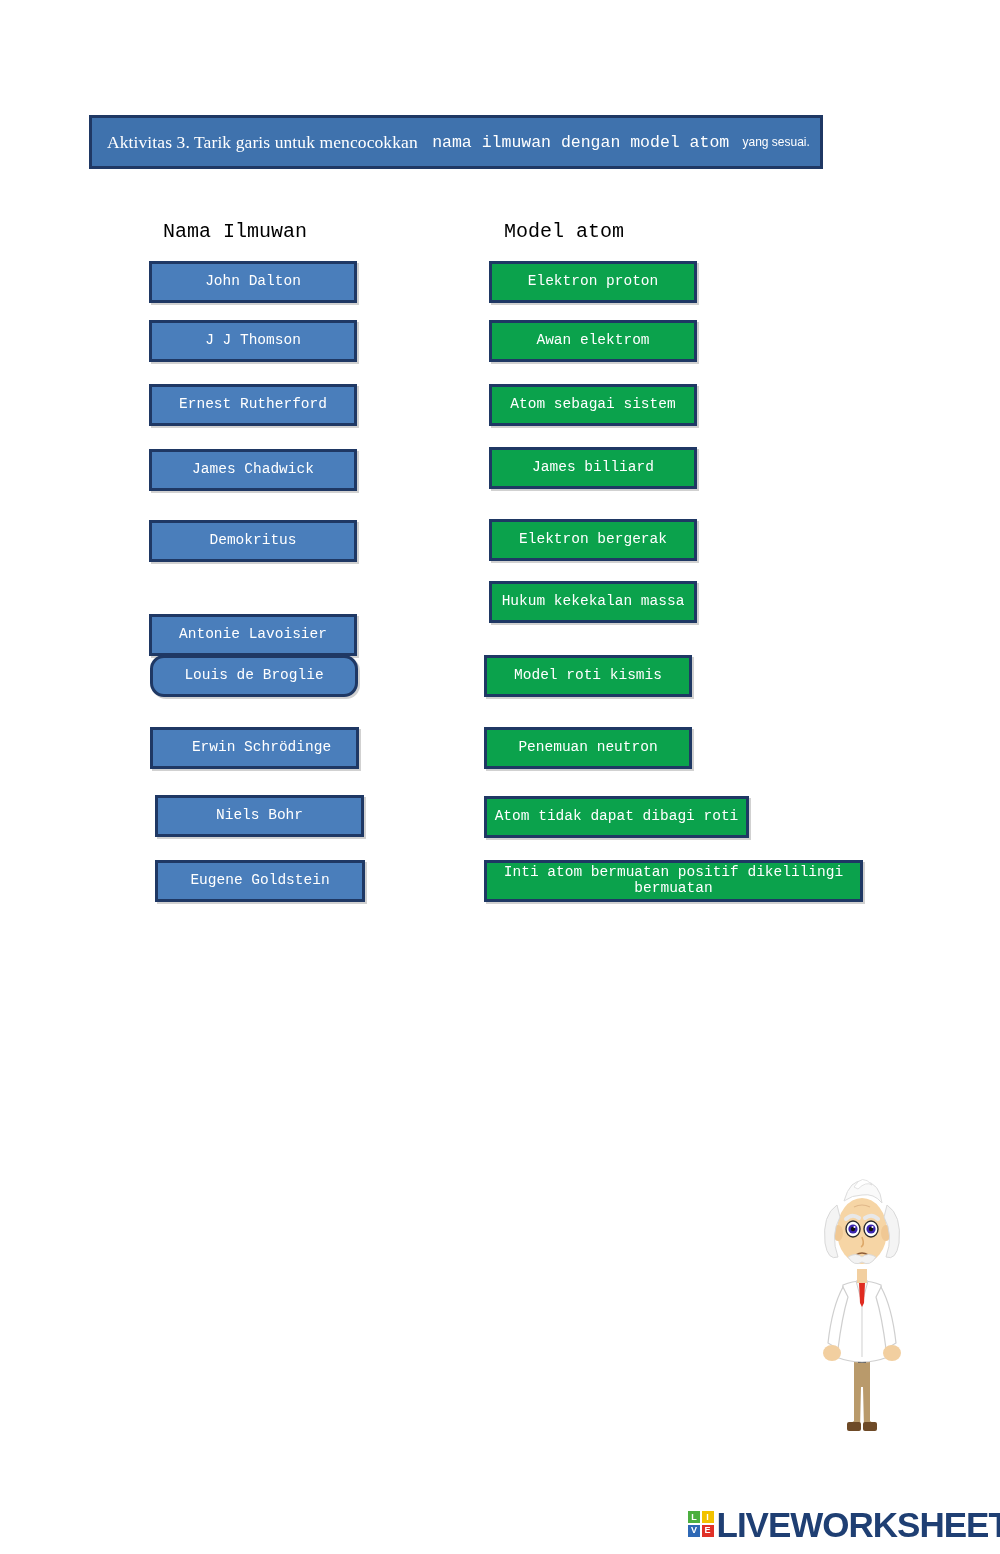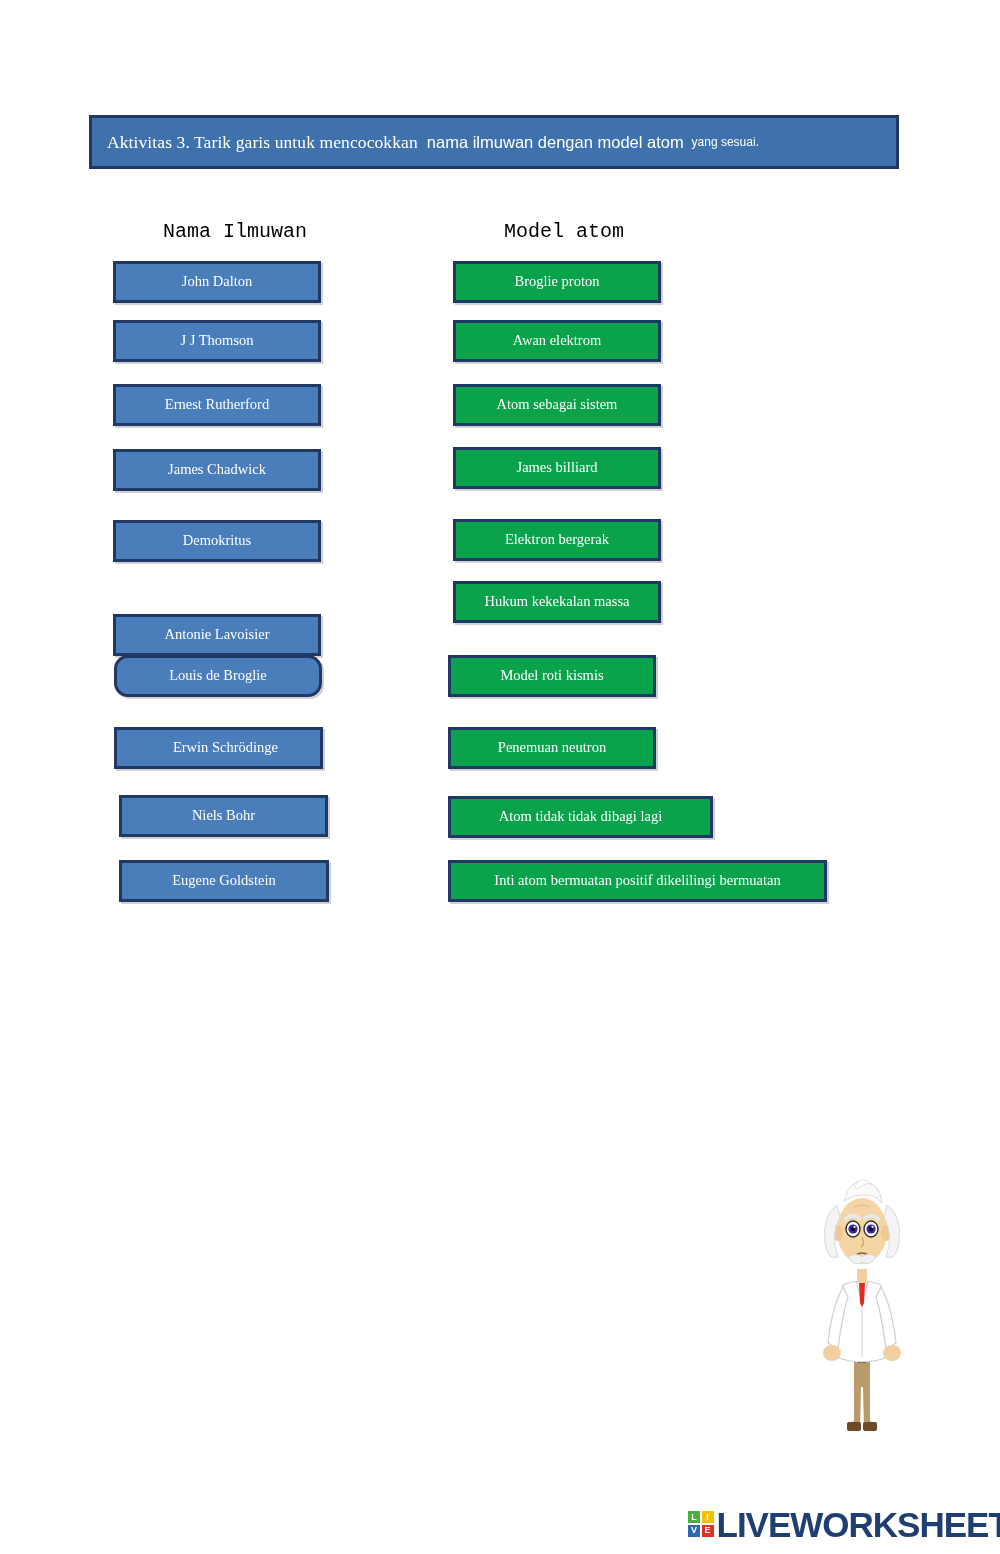--- a/index.html
+++ b/index.html
@@ -13,38 +13,38 @@
     position: relative;
     font-family: "Liberation Sans", sans-serif;
     overflow: hidden;
   }
 
   
   #instruction-banner {
     position: absolute;
     left: 89px;
     top: 115px;
-    width: 810px;
+    width: 734px;
     height: 54px;
     box-sizing: border-box;
     background: #3f72ad;
     border: 3px solid #1f3864;
     display: flex;
     align-items: center;
     padding-left: 15px;
     color: #ffffff;
   }
   #instruction-banner .seg-serif {
     font-family: "Liberation Serif", serif;
     font-size: 17.5px;
     letter-spacing: 0.1px;
     white-space: pre;
   }
   #instruction-banner .seg-sans {
-    font-family: Liberation Sans, sans-serif;
+    font-family: Liberation Mono, monospace;
     font-size: 16.5px;
     white-space: pre;
   }
   #instruction-banner .seg-sans-big {
     font-family: "Liberation Sans", sans-serif;
     font-size: 12px;
     white-space: pre;
   }
 
   
@@ -57,29 +57,30 @@
   }
   #heading-left  { left: 163px; top: 220px; }
   #heading-right { left: 504px; top: 220px; }
 
   
   .match-box {
     position: absolute;
     box-sizing: border-box;
     border: 3px solid #1f3864;
     color: #ffffff;
-    font-family: Liberation Serif, serif;
+    font-family: Liberation Mono, monospace;
     font-size: 14.5px;
     display: flex;
     align-items: center;
     justify-content: center;
     text-align: center;
     line-height: 1.1;
     padding: 0 6px;
     box-shadow: 2px 2px 0 rgba(0,0,0,0.18);
+    margin-left: 36px;
   }
   .match-box.blue  { background: #4a7ebb; }
   .match-box.green { background: #0ba24c; }
 
   
   #scientist-illustration {
     position: absolute;
     left: 818px;
     top: 1157px;
     width: 88px;
@@ -163,21 +164,21 @@
   <span>Erwin Schrödinge</span>
 </div>
 <div class="match-box blue" style="left:119px; top:795px; width:209px; height:42px;">
   <span>Niels Bohr</span>
 </div>
 <div class="match-box blue" style="left:119px; top:860px; width:210px; height:42px;">
   <span>Eugene Goldstein</span>
 </div>
 
 <div class="match-box green" style="left:453px; top:261px; width:208px; height:42px;">
-  <span>Broglie proton</span>
+  <span>Elektron proton</span>
 </div>
 <div class="match-box green" style="left:453px; top:320px; width:208px; height:42px;">
   <span>Awan elektrom</span>
 </div>
 <div class="match-box green" style="left:453px; top:384px; width:208px; height:42px;">
   <span>Atom sebagai sistem</span>
 </div>
 <div class="match-box green" style="left:453px; top:447px; width:208px; height:42px;">
   <span>James billiard</span>
 </div>
@@ -187,21 +188,21 @@
 <div class="match-box green" style="left:453px; top:581px; width:208px; height:42px;">
   <span>Hukum kekekalan massa</span>
 </div>
 <div class="match-box green" style="left:448px; top:655px; width:208px; height:42px;">
   <span>Model roti kismis</span>
 </div>
 <div class="match-box green" style="left:448px; top:727px; width:208px; height:42px;">
   <span>Penemuan neutron</span>
 </div>
 <div class="match-box green" style="left:448px; top:796px; width:265px; height:42px;">
-  <span>Atom tidak tidak dibagi lagi</span>
+  <span>Atom tidak dapat dibagi roti</span>
 </div>
 <div class="match-box green" style="left:448px; top:860px; width:379px; height:42px;">
   <span>Inti atom bermuatan positif dikelilingi bermuatan</span>
 </div>
 
 <div id="scientist-illustration">
   <svg viewBox="0 0 88 280" width="88" height="280">
     <rect x="0" y="0" width="88" height="280" fill="#ffffff"></rect>
 
     <path d="M36 205 L36 264 L30 268 L30 272 L42 272 L43 230 L45 230 L46 272 L58 272 L58 268 L52 264 L52 205 Z" fill="#b99a6b"></path>

